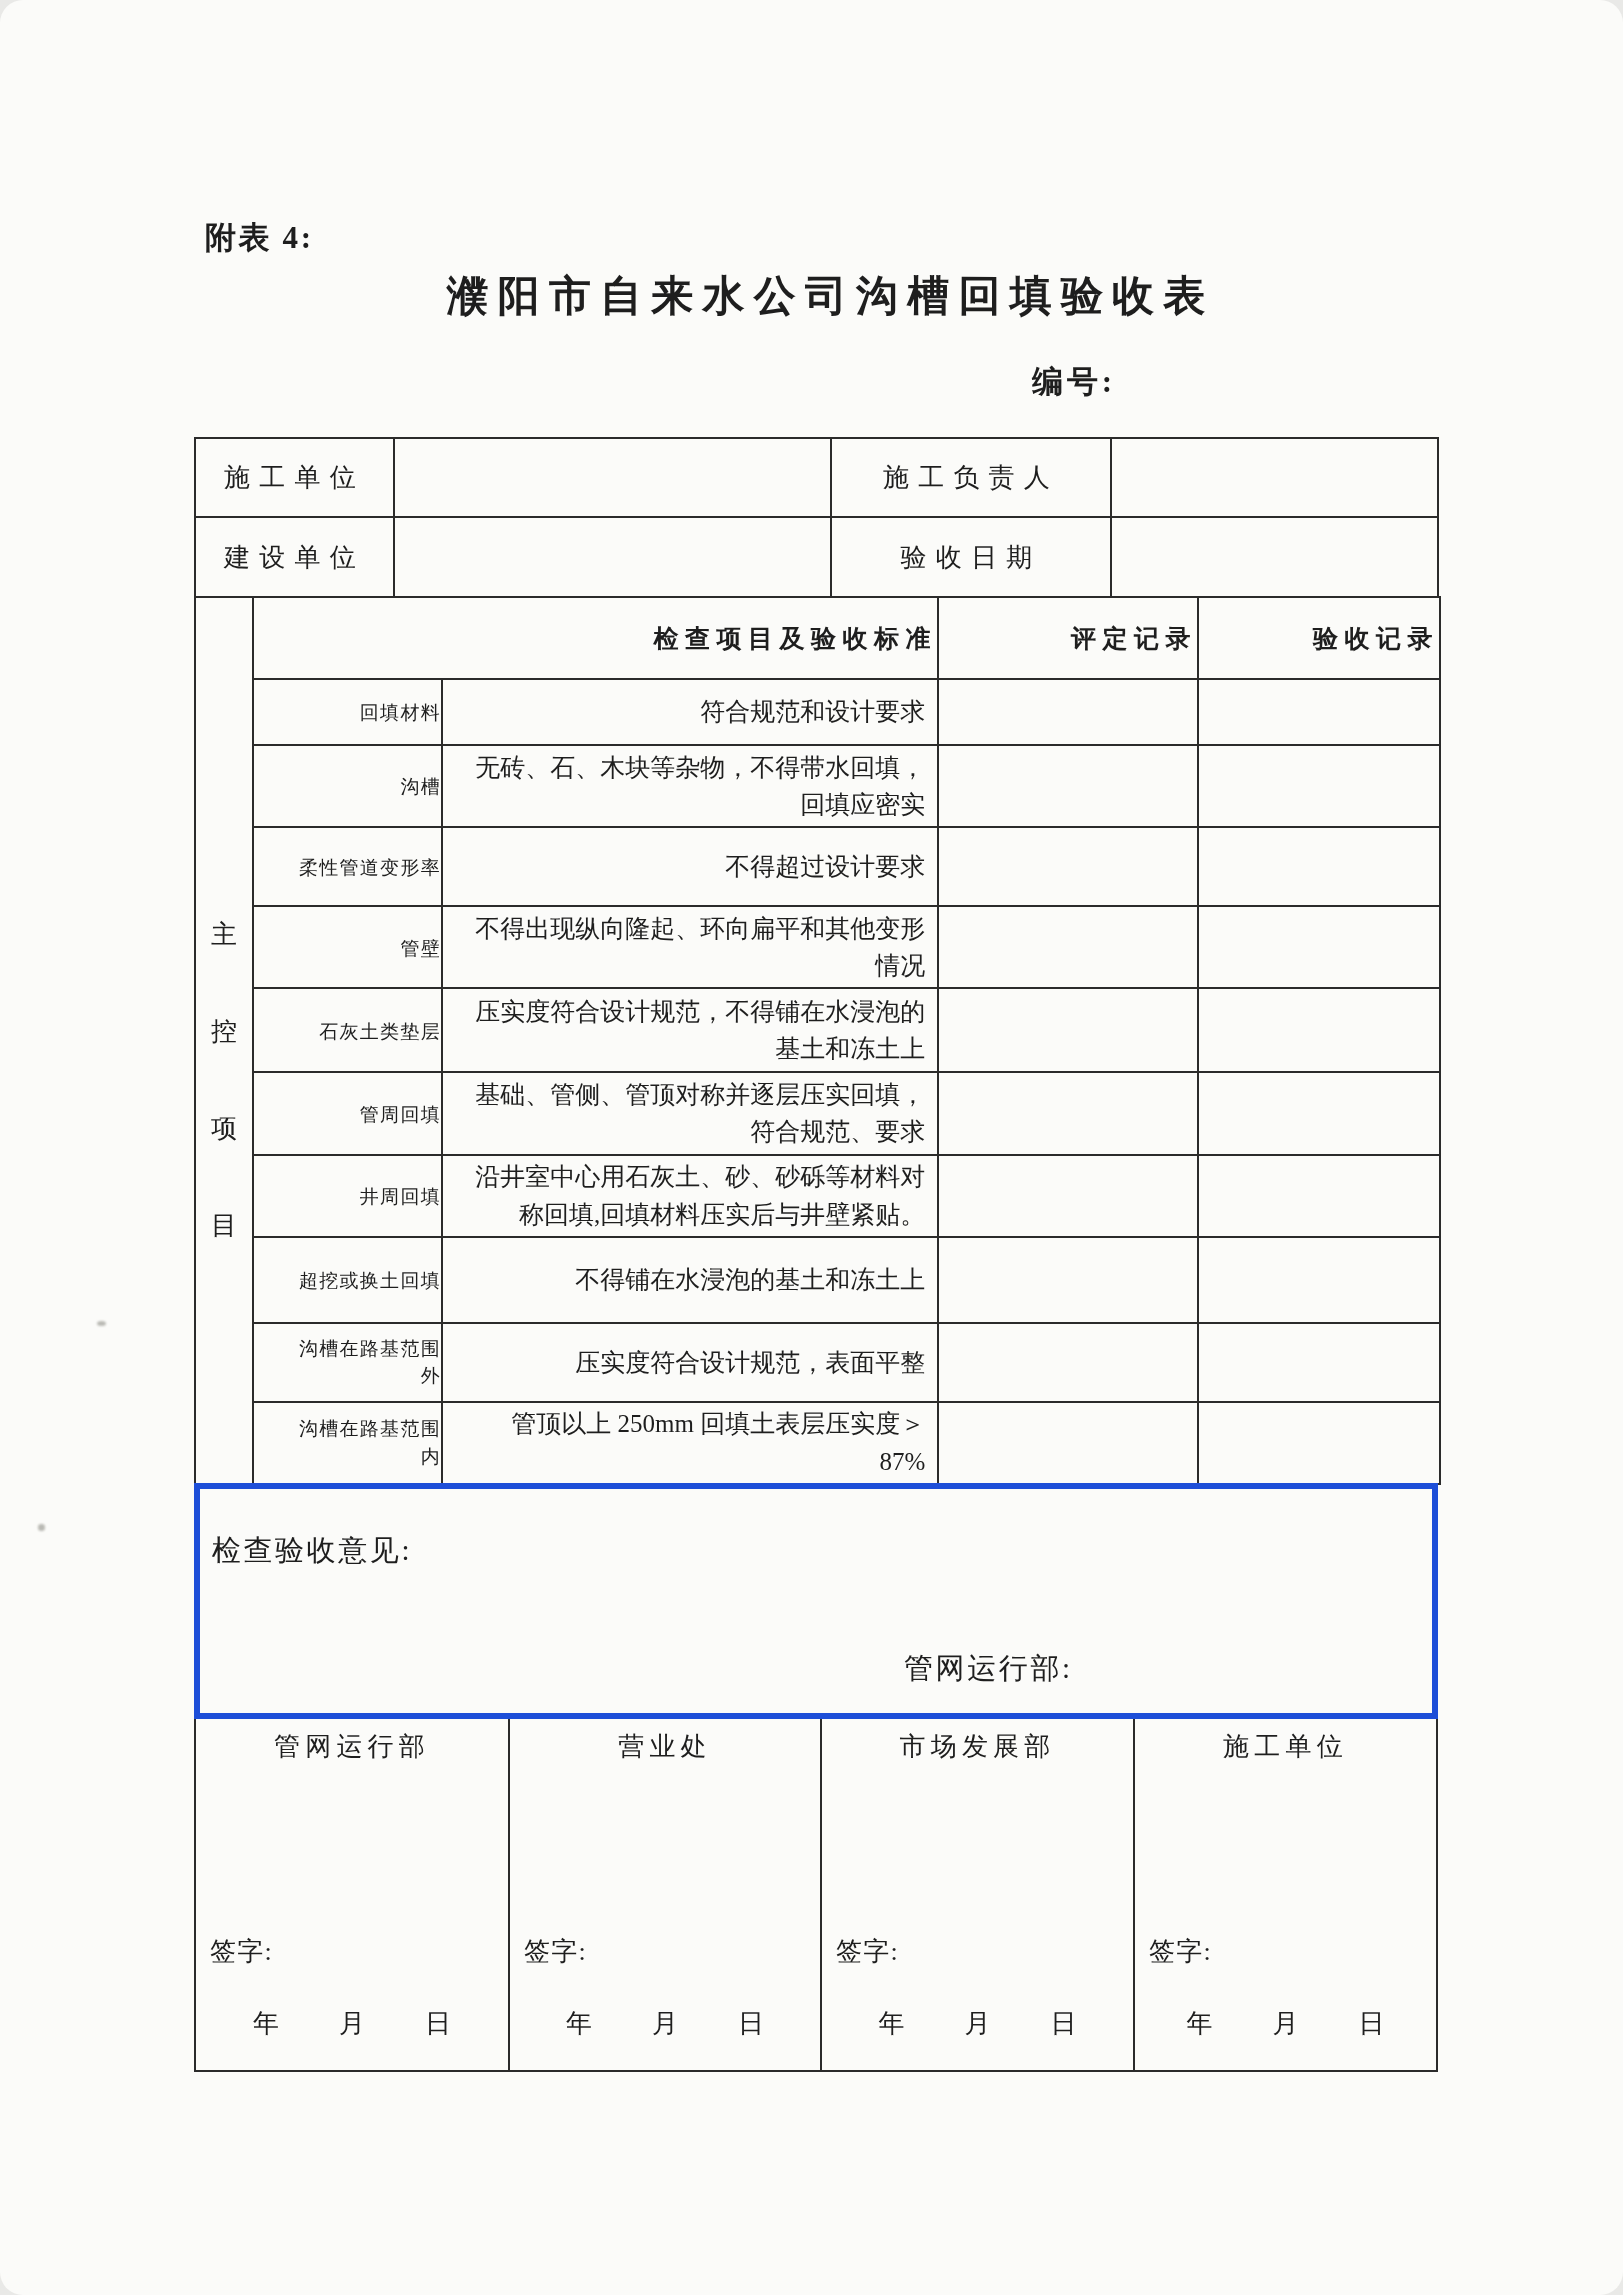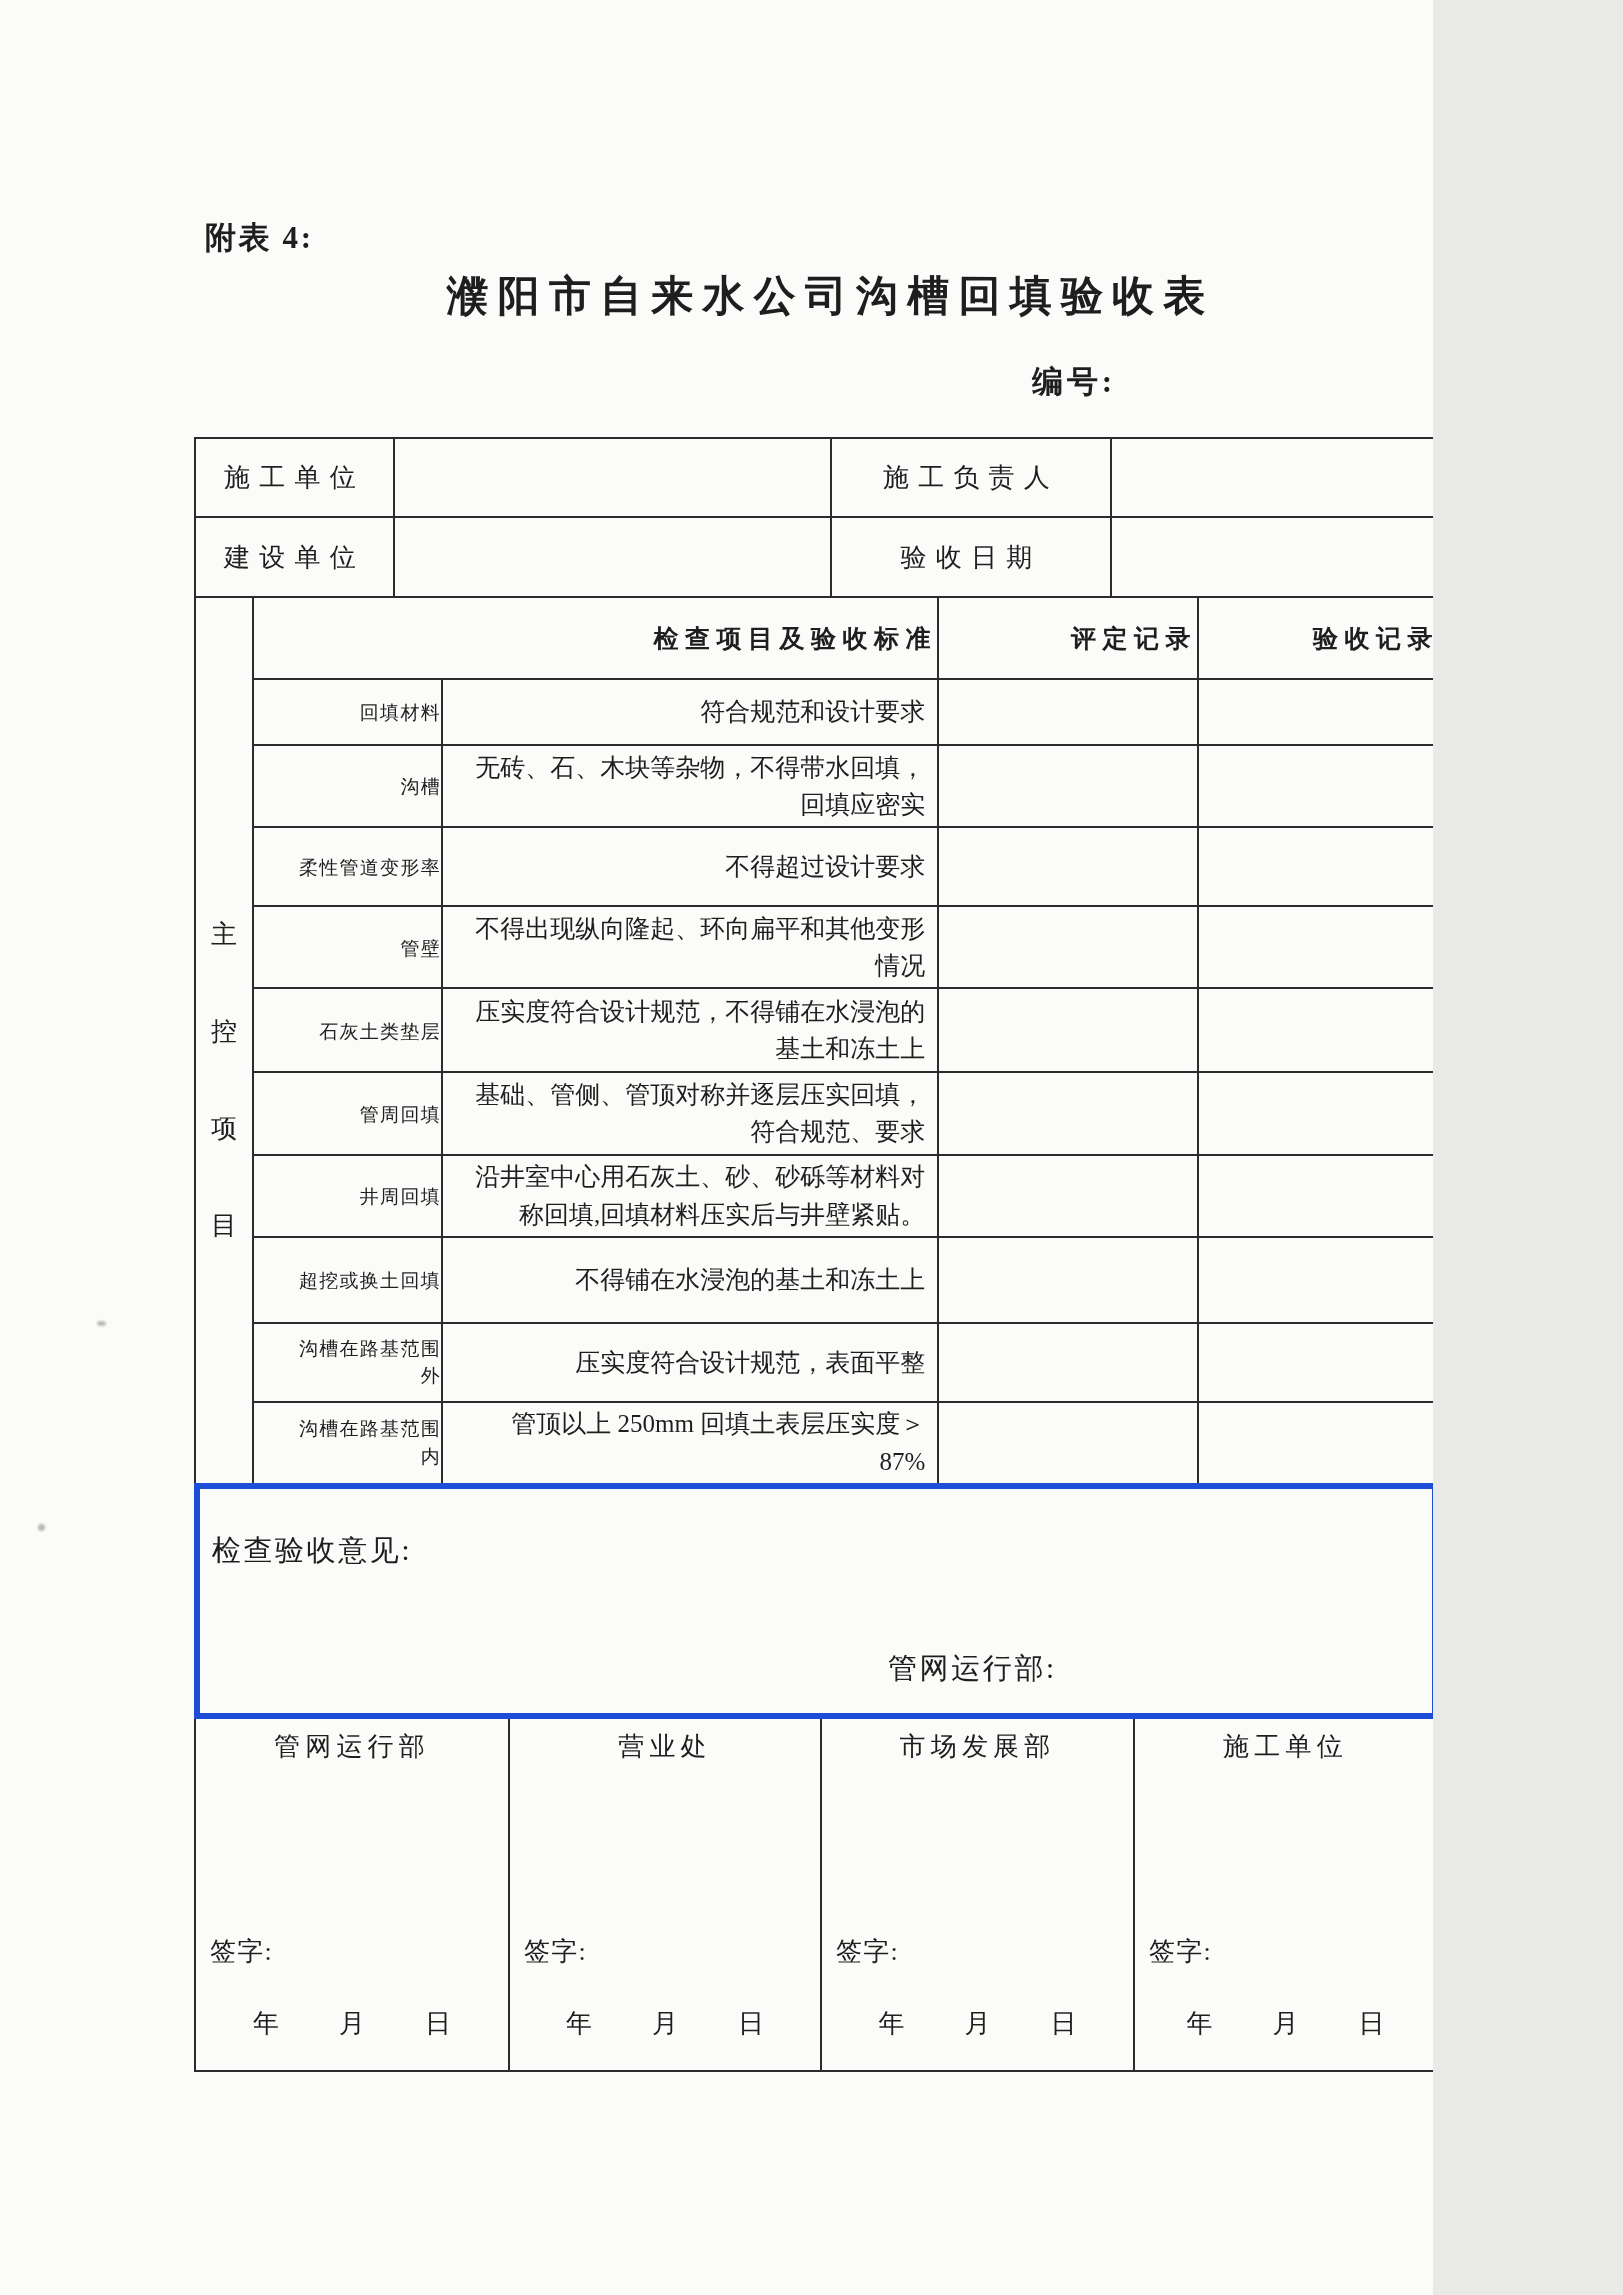--- a/index.html
+++ b/index.html
@@ -2,24 +2,25 @@
 <html lang="zh" style="font-size:10.5px"><head>
 <meta charset="utf-8">
 <style>
   html,body{margin:0;padding:0;}
   body{
     width:1623px;height:2295px;
     background:#e9e9e7;
     font-family:"Liberation Serif", serif;
   }
   .page{
-    position:relative;width:1433px;height:2295px;
+    position:relative;width:1623px;height:2295px;
     background:#fbfbf9;
     color:#1e1e1e;
     overflow:hidden;
+    border-radius:23px;
   }
   .appendix{
     position:absolute;left:205px;top:217px;
     font-size:31px;font-weight:bold;letter-spacing:2.6px;
   }
   .main-title{
     position:absolute;left:0;top:268px;width:1623px;
     padding-left:38px;box-sizing:border-box;
     text-align:center;font-size:42px;font-weight:bold;letter-spacing:9.2px;
   }
@@ -45,21 +46,21 @@
   .std-cell .std-narrow{display:inline-block;max-width:432px;}
   .opinion-box{
     position:relative;height:236px;margin-top:-2px;
     border:6px solid #1d4ed8;box-sizing:border-box;
   }
   .opinion-label{
     position:absolute;left:11.8px;top:42px;
     font-size:29px;letter-spacing:2.6px;
   }
   .opinion-dept{
-    position:absolute;left:688px;top:160px;
+    position:absolute;left:704px;top:160px;
     font-size:29px;letter-spacing:2.6px;
   }
   .sig-row{
     display:flex;height:355px;margin-top:-2px;
     border:2px solid #2b2b2b;box-sizing:border-box;
   }
   .sig-col{position:relative;box-sizing:border-box;height:100%;}
   .sig-col + .sig-col{border-left:2px solid #2b2b2b;}
   .sig-col-1{width:312px;}
   .sig-col-2{width:312px;}

